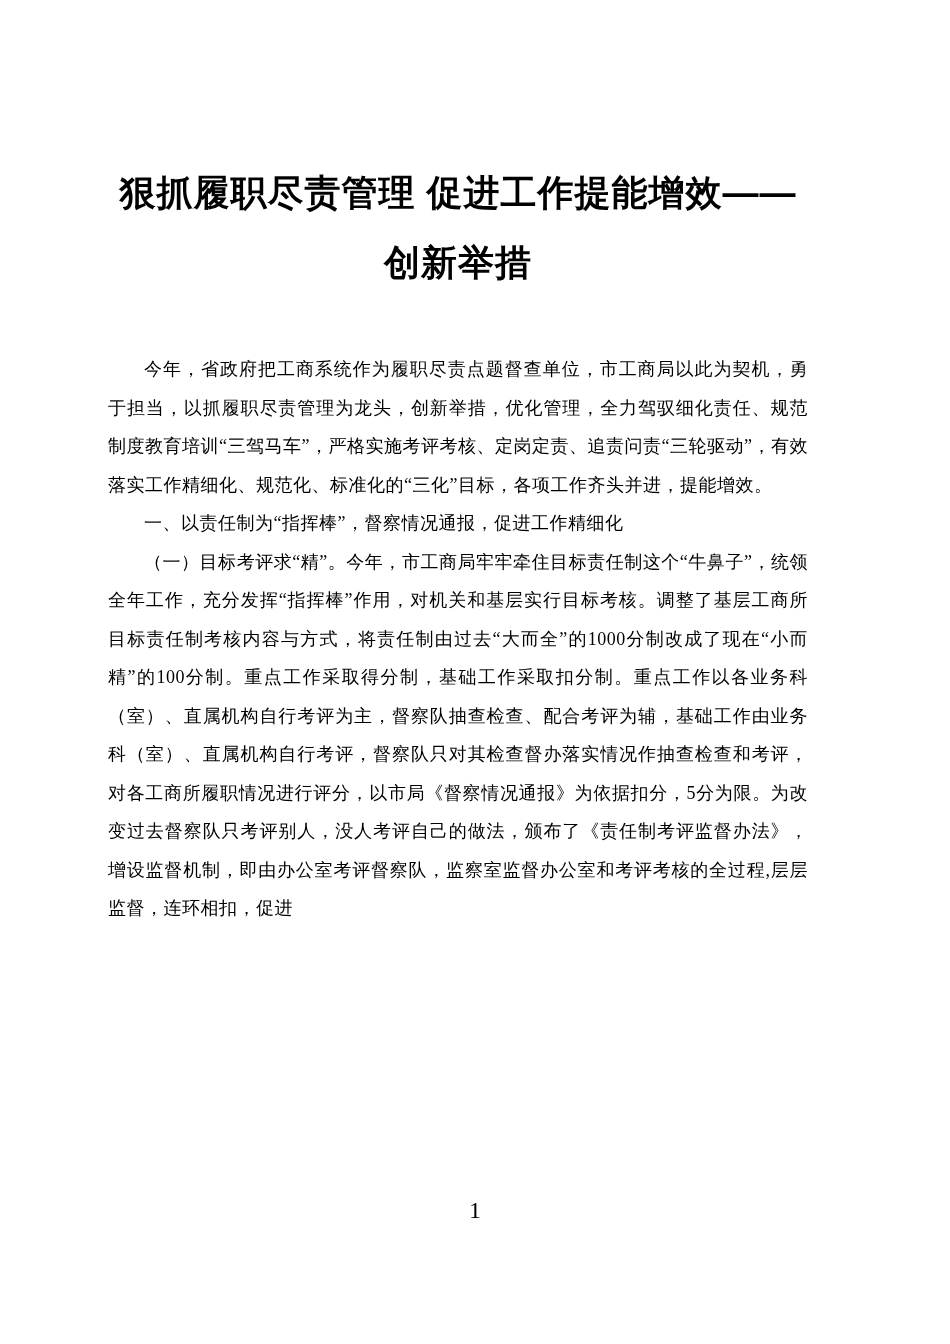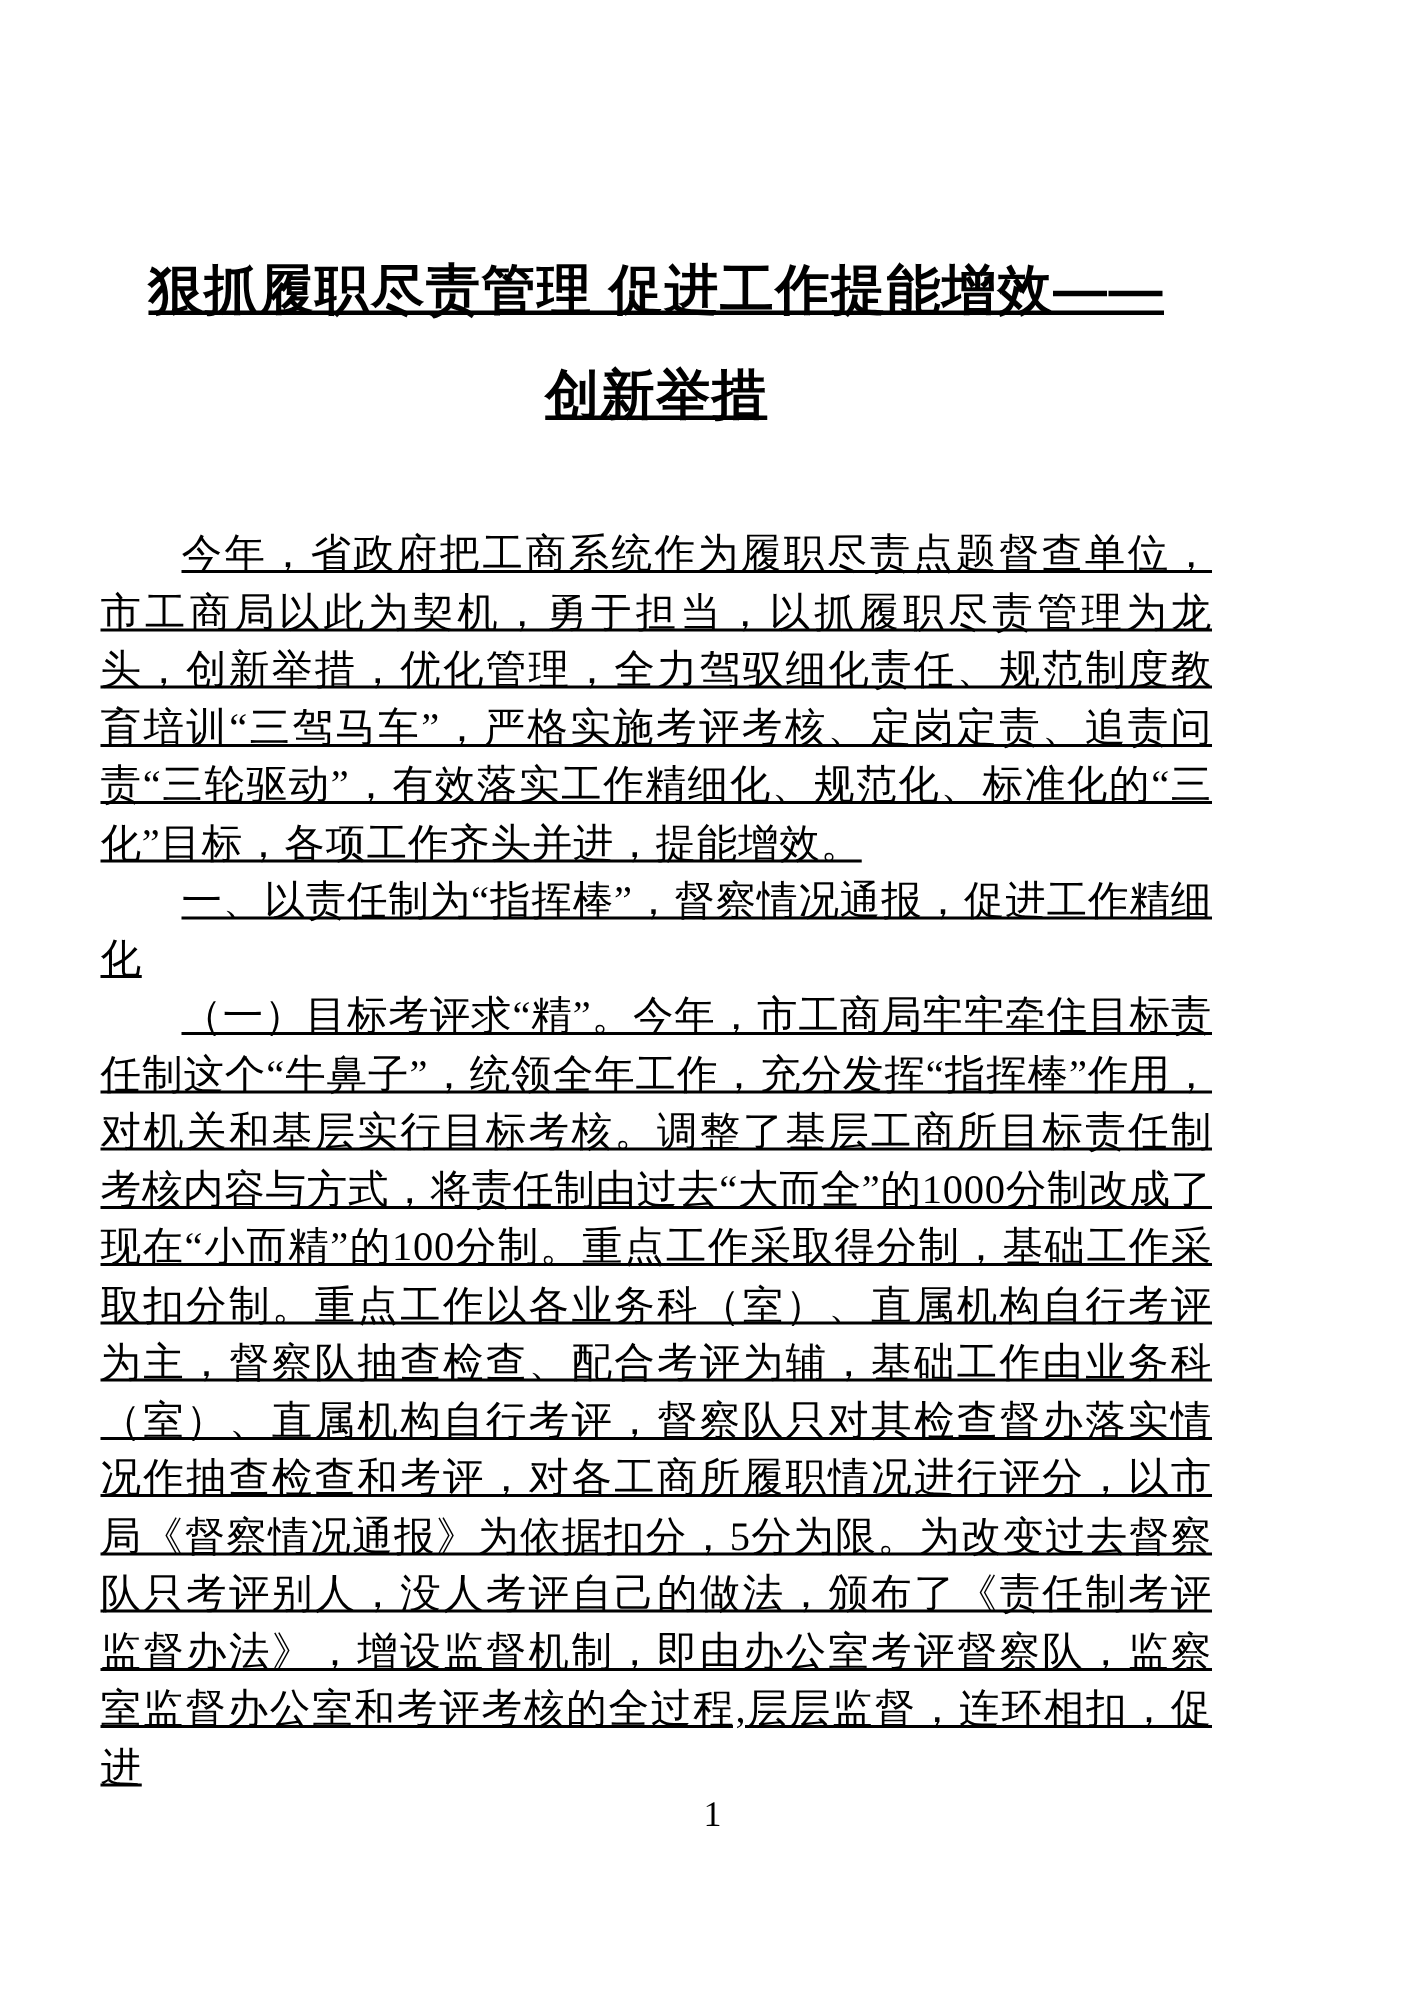--- a/index.html
+++ b/index.html
@@ -6,41 +6,40 @@
       margin: 0;
       padding: 0;
       background: #ffffff;
     }
     .page {
       position: relative;
       width: 950px;
       height: 1344px;
       background: #ffffff;
       box-sizing: border-box;
-      padding: 158px 142px 0 67px;
+      padding: 158px 142px 0 108px;
       overflow: hidden;
-      text-decoration: underline;
     }
     .doc-title {
       margin: 0 0 52px 0;
       font-family: "Liberation Sans", "DejaVu Sans", sans-serif;
       font-weight: 700;
       font-size: 36px;
       line-height: 70px;
       text-align: center;
       color: #000000;
       letter-spacing: 1px;
     }
     .doc-title .title-line {
       display: block;
       white-space: nowrap;
     }
     .doc-body {
       font-family: "Liberation Serif", "DejaVu Serif", serif;
-      font-size: 27px;
+      font-size: 18px;
       line-height: 38.5px;
       color: #000000;
       text-align: justify;
       letter-spacing: 0.5px;
     }
     .doc-body p {
       margin: 0;
       text-indent: 2em;
     }
     .page-number {

